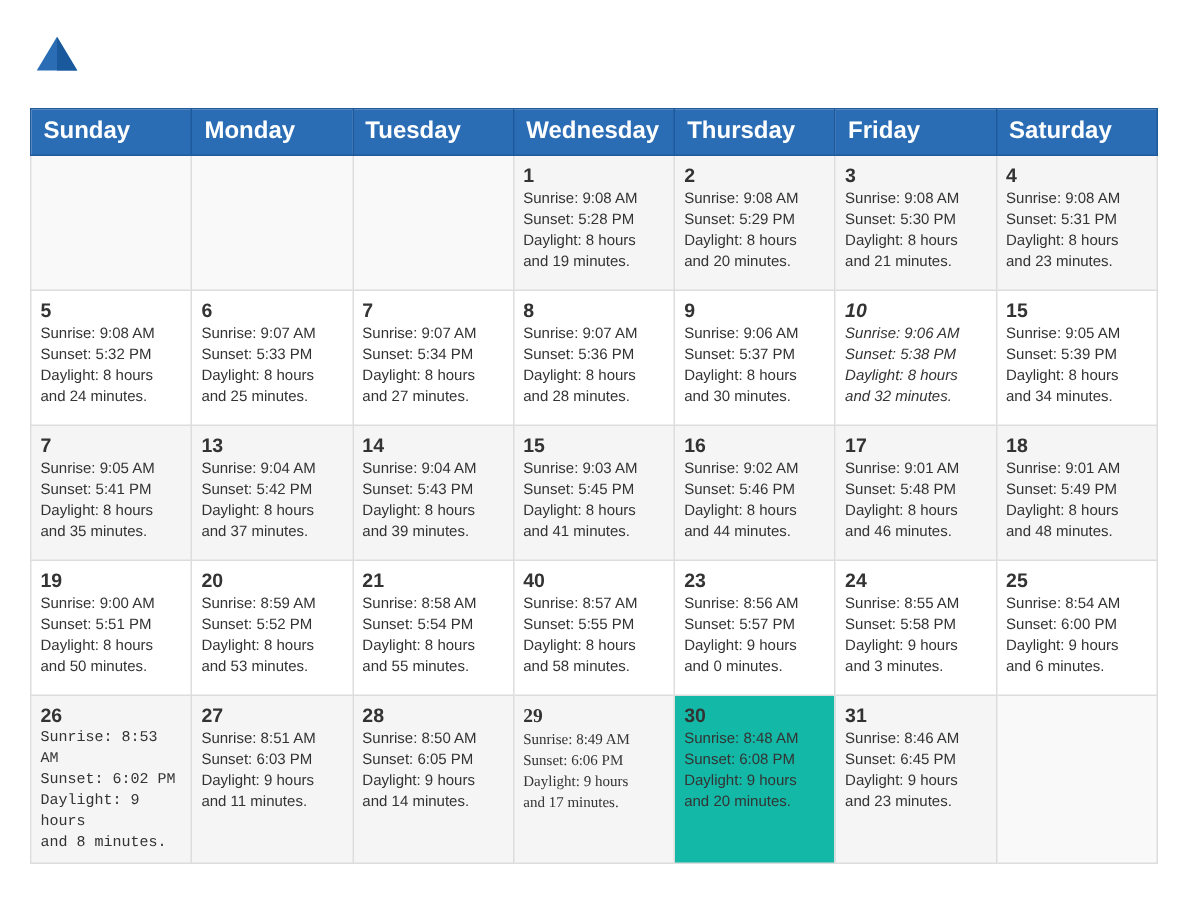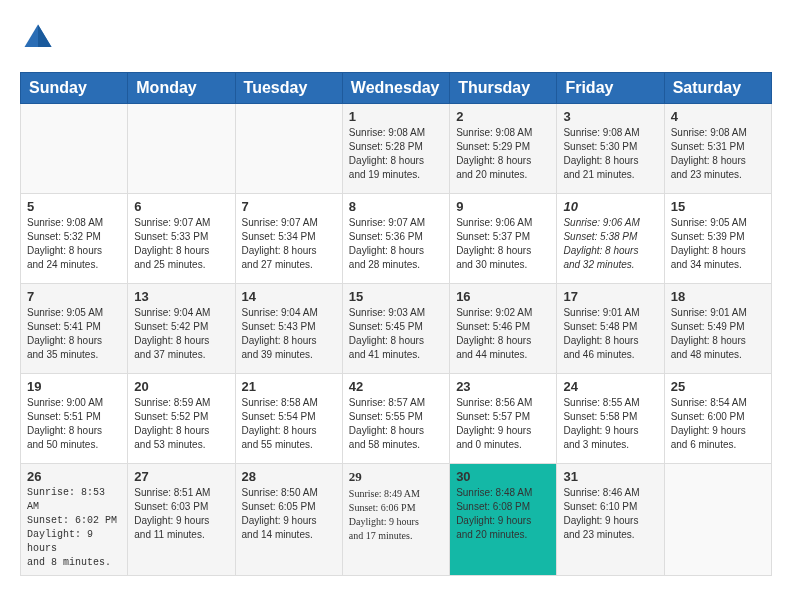--- a/index.html
+++ b/index.html
@@ -282,21 +282,21 @@
 and 53 minutes.</div>
         </td>
         <td style="background: rgb(255, 255, 255);">
           <span class="day-number">21</span>
           <div class="day-info" style="white-space: pre-line;">Sunrise: 8:58 AM
 Sunset: 5:54 PM
 Daylight: 8 hours
 and 55 minutes.</div>
         </td>
         <td style="background: rgb(255, 255, 255);">
-          <span class="day-number">42</span>
+          <span class="day-number">40</span>
           <div class="day-info" style="white-space: pre-line;">Sunrise: 8:57 AM
 Sunset: 5:55 PM
 Daylight: 8 hours
 and 58 minutes.</div>
         </td>
         <td style="background: rgb(255, 255, 255);">
           <span class="day-number">23</span>
           <div class="day-info" style="white-space: pre-line;">Sunrise: 8:56 AM
 Sunset: 5:57 PM
 Daylight: 9 hours
@@ -349,20 +349,20 @@
         <td style="background: #14b8a6;">
           <span class="day-number">30</span>
           <div class="day-info" style="white-space: pre-line;">Sunrise: 8:48 AM
 Sunset: 6:08 PM
 Daylight: 9 hours
 and 20 minutes.</div>
         </td>
         <td style="background: rgb(245, 245, 245);">
           <span class="day-number">31</span>
           <div class="day-info" style="white-space: pre-line;">Sunrise: 8:46 AM
-Sunset: 6:10 PM
+Sunset: 6:45 PM
 Daylight: 9 hours
 and 23 minutes.</div>
         </td>
         <td class="empty-cell" style="background: rgb(245, 245, 245);"></td>
       </tr>
     </tbody>
 </table>
 
 </body></html>

